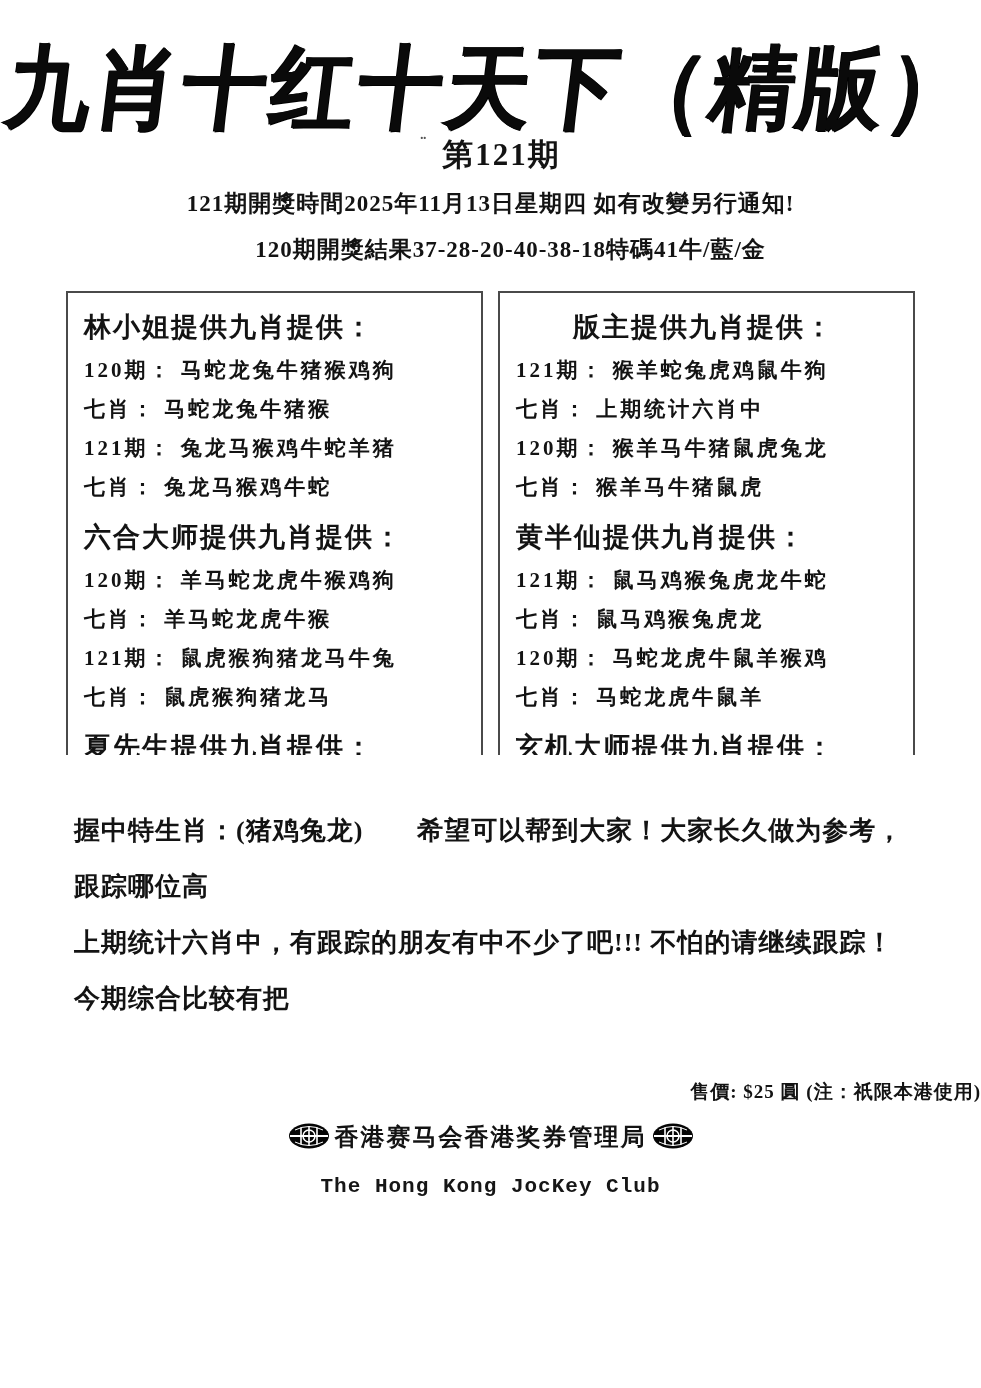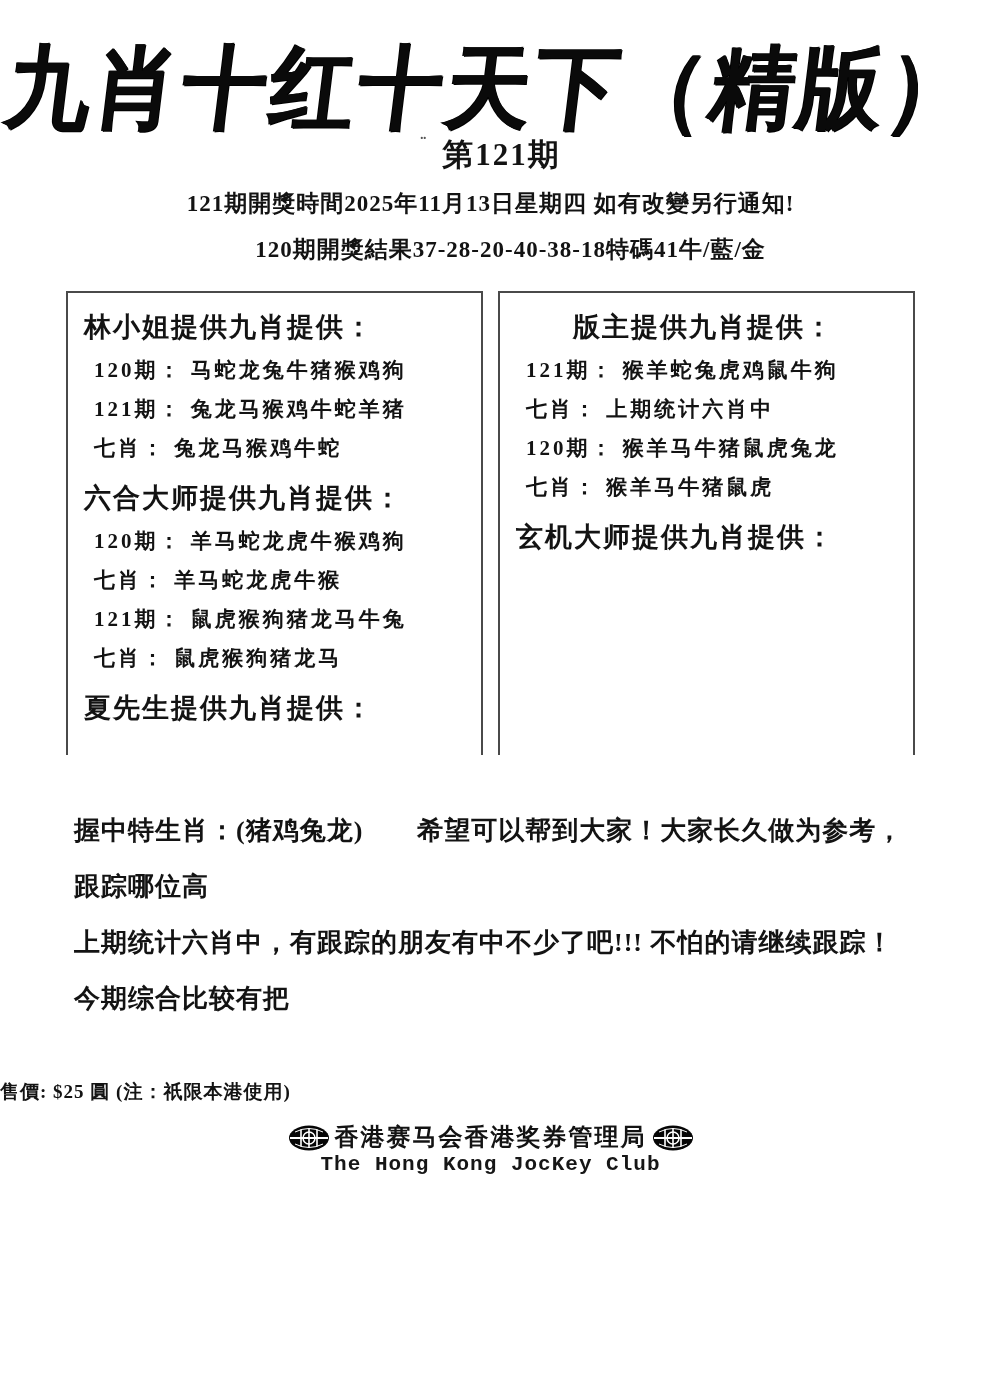--- a/index.html
+++ b/index.html
@@ -33,38 +33,38 @@
     padding:10px 6px 0 16px;overflow:hidden;
   }
   .sec{margin-bottom:18px;}
   .sec-title{
     font-size:27px;font-weight:bold;letter-spacing:2px;
     margin:6px 0 10px 0;white-space:nowrap;
   }
   .sec-title.center{text-align:center;padding-right:16px;}
   .tip-row{
     font-size:21px;font-weight:bold;letter-spacing:3px;
-    margin:11px 10px;white-space:nowrap;
+    margin:11px 0;white-space:nowrap;
   }
 
   
   .summary{margin:48px 72px 0 74px;}
   .summary-line{
     font-size:26px;font-weight:bold;letter-spacing:1px;
     line-height:56px;white-space:pre-wrap;
   }
   .summary-line.indent{padding-left:22px;}
 
   
-  .price-line{margin-top:52px;text-align:left;font-size:19px;font-weight:bold;letter-spacing:1px;}
-  .org-line{margin-top:16px;display:flex;align-items:flex-end;justify-content:center;gap:4px;}
+  .price-line{margin-top:52px;text-align:right;font-size:19px;font-weight:bold;letter-spacing:1px;}
+  .org-line{margin-top:16px;display:flex;align-items:flex-start;justify-content:center;gap:4px;}
   .org-name{font-size:24px;font-weight:bold;letter-spacing:2px;}
   .logo{display:inline-block;width:44px;height:30px;}
   .club-en{
-    margin-top:0;text-align:center;
+    margin-top:22px;text-align:center;
     font-family:"Liberation Mono","DejaVu Sans Mono",monospace;
     font-size:21px;font-weight:bold;letter-spacing:1px;color:#161616;
   }
 </style>
 </head>
 <body>
 
 <div class="page">
 
   <div class="masthead">
@@ -75,20 +75,21 @@
     <div class="notice-line">121期開獎時間2025年11月13日星期四 如有改變另行通知!</div>
     <div class="result-line">120期開獎結果37-28-20-40-38-18特碼41牛/藍/金</div>
   </div>
 
   <div class="boxes">
 
     <div class="box">
       <div class="sec">
         <div class="sec-title">林小姐提供九肖提供：</div>
         <div class="tip-row">120期： 马蛇龙兔牛猪猴鸡狗</div>
+        <div class="tip-row">七肖： 马蛇龙兔牛猪猴</div>
         <div class="tip-row">121期： 兔龙马猴鸡牛蛇羊猪</div>
         <div class="tip-row">七肖： 兔龙马猴鸡牛蛇</div>
       </div>
       <div class="sec">
         <div class="sec-title">六合大师提供九肖提供：</div>
         <div class="tip-row">120期： 羊马蛇龙虎牛猴鸡狗</div>
         <div class="tip-row">七肖： 羊马蛇龙虎牛猴</div>
         <div class="tip-row">121期： 鼠虎猴狗猪龙马牛兔</div>
         <div class="tip-row">七肖： 鼠虎猴狗猪龙马</div>
       </div>
@@ -98,20 +99,27 @@
       </div>
     </div>
 
     <div class="box">
       <div class="sec">
         <div class="sec-title center">版主提供九肖提供：</div>
         <div class="tip-row">121期： 猴羊蛇兔虎鸡鼠牛狗</div>
         <div class="tip-row">七肖： 上期统计六肖中</div>
         <div class="tip-row">120期： 猴羊马牛猪鼠虎兔龙</div>
         <div class="tip-row">七肖： 猴羊马牛猪鼠虎</div>
+      </div>
+      <div class="sec">
+        <div class="sec-title">黄半仙提供九肖提供：</div>
+        <div class="tip-row">121期： 鼠马鸡猴兔虎龙牛蛇</div>
+        <div class="tip-row">七肖： 鼠马鸡猴兔虎龙</div>
+        <div class="tip-row">120期： 马蛇龙虎牛鼠羊猴鸡</div>
+        <div class="tip-row">七肖： 马蛇龙虎牛鼠羊</div>
       </div>
       <div class="sec">
         <div class="sec-title">玄机大师提供九肖提供：</div>
 
       </div>
     </div>
 
   </div>
 
   <div class="summary">

